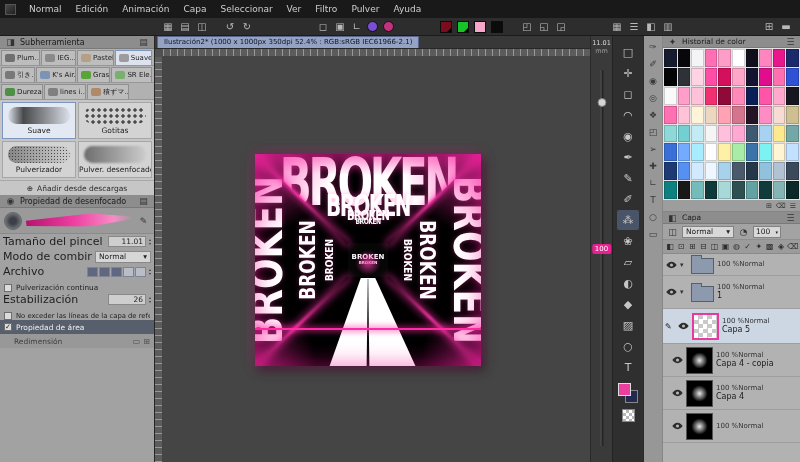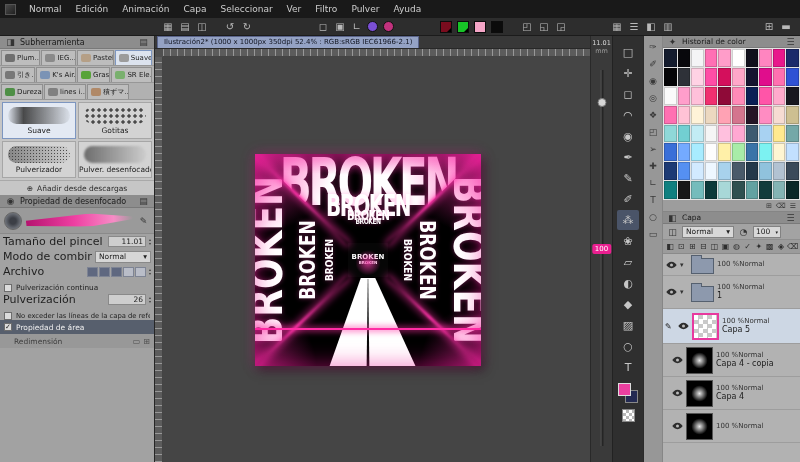--- a/index.html
+++ b/index.html
@@ -320,21 +320,21 @@
       <span class="spin">
           <i>▴</i>
           <i>▾</i>
         </span>
     </div>
     <div class="chkrow">
       <span class="chk"></span>
       <span class="chklab">Pulverización continua</span>
     </div>
     <div class="prow">
-      <span class="lab">Pulverización</span>
+      <span class="lab">Estabilización</span>
       <span class="valbox">
           <span>26</span>
         </span>
       <span class="spin">
           <i>▴</i>
           <i>▾</i>
         </span>
     </div>
     <div class="chkrow">
       <span class="chk"></span>

